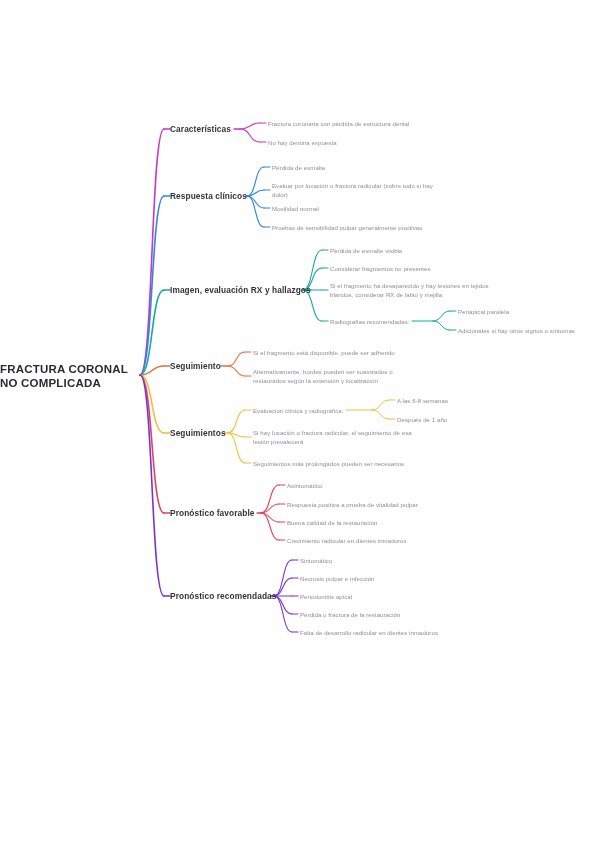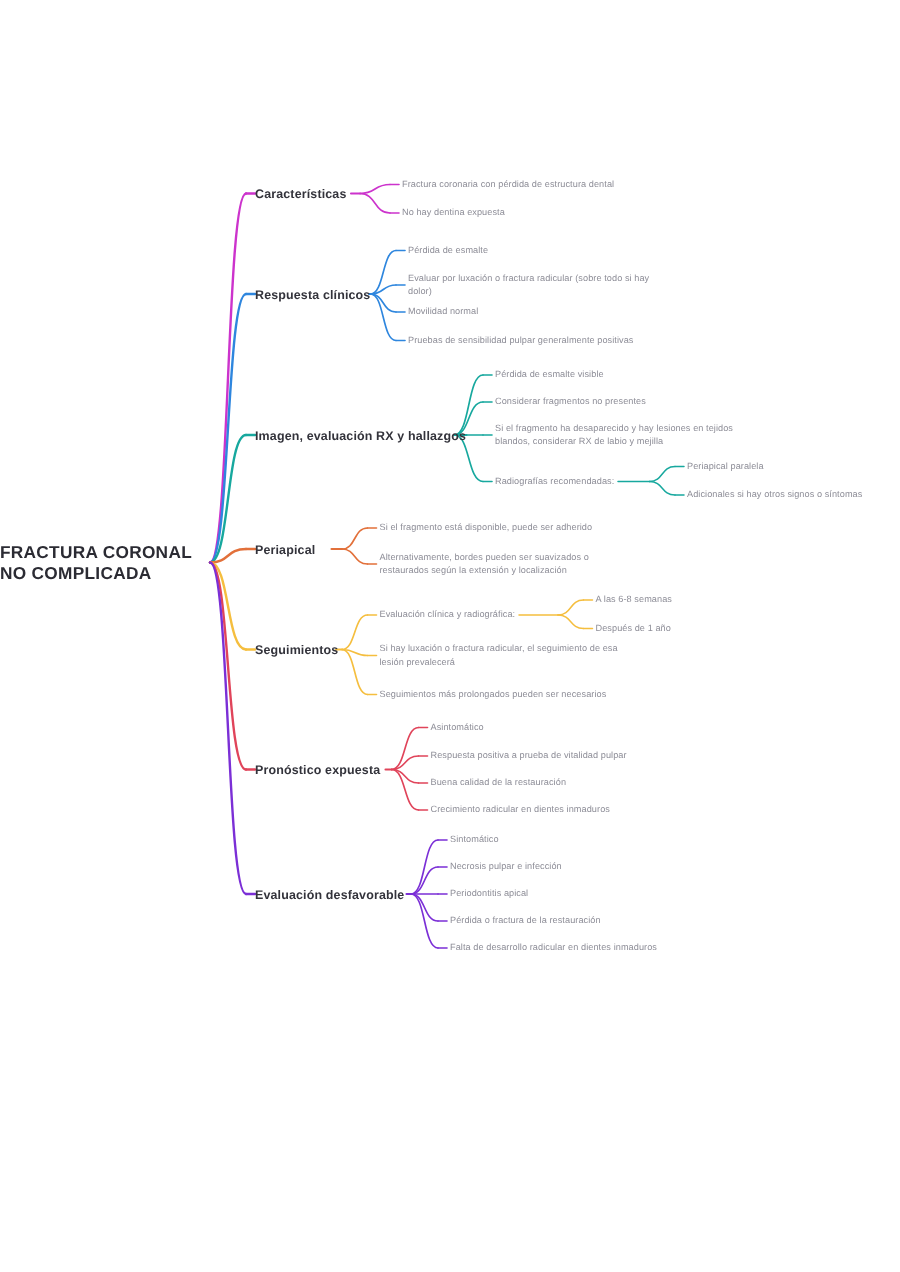--- a/index.html
+++ b/index.html
@@ -122,34 +122,34 @@
       <div class="leaf-label two" style="left: 272px; top: 190px; width: 172px;">Evaluar por luxación o fractura radicular (sobre todo si hay dolor)</div>
       <div class="leaf-label" style="left: 272px; top: 208px; white-space: nowrap;">Movilidad normal</div>
       <div class="leaf-label" style="left: 272px; top: 227px; white-space: nowrap;">Pruebas de sensibilidad pulpar generalmente positivas</div>
       <div class="branch-label" style="left: 170px; top: 290px;">Imagen, evaluación RX y hallazgos</div>
       <div class="leaf-label" style="left: 330px; top: 250px; white-space: nowrap;">Pérdida de esmalte visible</div>
       <div class="leaf-label" style="left: 330px; top: 268px; white-space: nowrap;">Considerar fragmentos no presentes</div>
       <div class="leaf-label two" style="left: 330px; top: 290px; width: 172px;">Si el fragmento ha desaparecido y hay lesiones en tejidos blandos, considerar RX de labio y mejilla</div>
       <div class="leaf-label" style="left: 330px; top: 321px; white-space: nowrap;">Radiografías recomendadas:</div>
       <div class="sub-label" style="left: 458px; top: 311px;">Periapical paralela</div>
       <div class="sub-label" style="left: 458px; top: 330px;">Adicionales si hay otros signos o síntomas</div>
-      <div class="branch-label" style="left: 170px; top: 366px;">Periapical</div>
+      <div class="branch-label" style="left: 170px; top: 366px;">Seguimiento</div>
       <div class="leaf-label" style="left: 253px; top: 352px; white-space: nowrap;">Si el fragmento está disponible, puede ser adherido</div>
       <div class="leaf-label two" style="left: 253px; top: 376px; width: 172px;">Alternativamente, bordes pueden ser suavizados o restaurados según la extensión y localización</div>
       <div class="branch-label" style="left: 170px; top: 433px;">Seguimientos</div>
       <div class="leaf-label" style="left: 253px; top: 410px; white-space: nowrap;">Evaluación clínica y radiográfica:</div>
       <div class="sub-label" style="left: 397px; top: 400px;">A las 6-8 semanas</div>
       <div class="sub-label" style="left: 397px; top: 419px;">Después de 1 año</div>
       <div class="leaf-label two" style="left: 253px; top: 437px; width: 172px;">Si hay luxación o fractura radicular, el seguimiento de esa lesión prevalecerá</div>
       <div class="leaf-label" style="left: 253px; top: 463px; white-space: nowrap;">Seguimientos más prolongados pueden ser necesarios</div>
-      <div class="branch-label" style="left: 170px; top: 513px;">Pronóstico expuesta</div>
+      <div class="branch-label" style="left: 170px; top: 513px;">Pronóstico favorable</div>
       <div class="leaf-label" style="left: 287px; top: 485px; white-space: nowrap;">Asintomático</div>
       <div class="leaf-label" style="left: 287px; top: 504px; white-space: nowrap;">Respuesta positiva a prueba de vitalidad pulpar</div>
       <div class="leaf-label" style="left: 287px; top: 522px; white-space: nowrap;">Buena calidad de la restauración</div>
       <div class="leaf-label" style="left: 287px; top: 540px; white-space: nowrap;">Crecimiento radicular en dientes inmaduros</div>
-      <div class="branch-label" style="left: 170px; top: 596px;">Evaluación desfavorable</div>
+      <div class="branch-label" style="left: 170px; top: 596px;">Pronóstico recomendadas</div>
       <div class="leaf-label" style="left: 300px; top: 560px; white-space: nowrap;">Sintomático</div>
       <div class="leaf-label" style="left: 300px; top: 578px; white-space: nowrap;">Necrosis pulpar e infección</div>
       <div class="leaf-label" style="left: 300px; top: 596px; white-space: nowrap;">Periodontitis apical</div>
       <div class="leaf-label" style="left: 300px; top: 614px; white-space: nowrap;">Pérdida o fractura de la restauración</div>
       <div class="leaf-label" style="left: 300px; top: 632px; white-space: nowrap;">Falta de desarrollo radicular en dientes inmaduros</div>
     </div>
 </div>
 
 </body></html>

